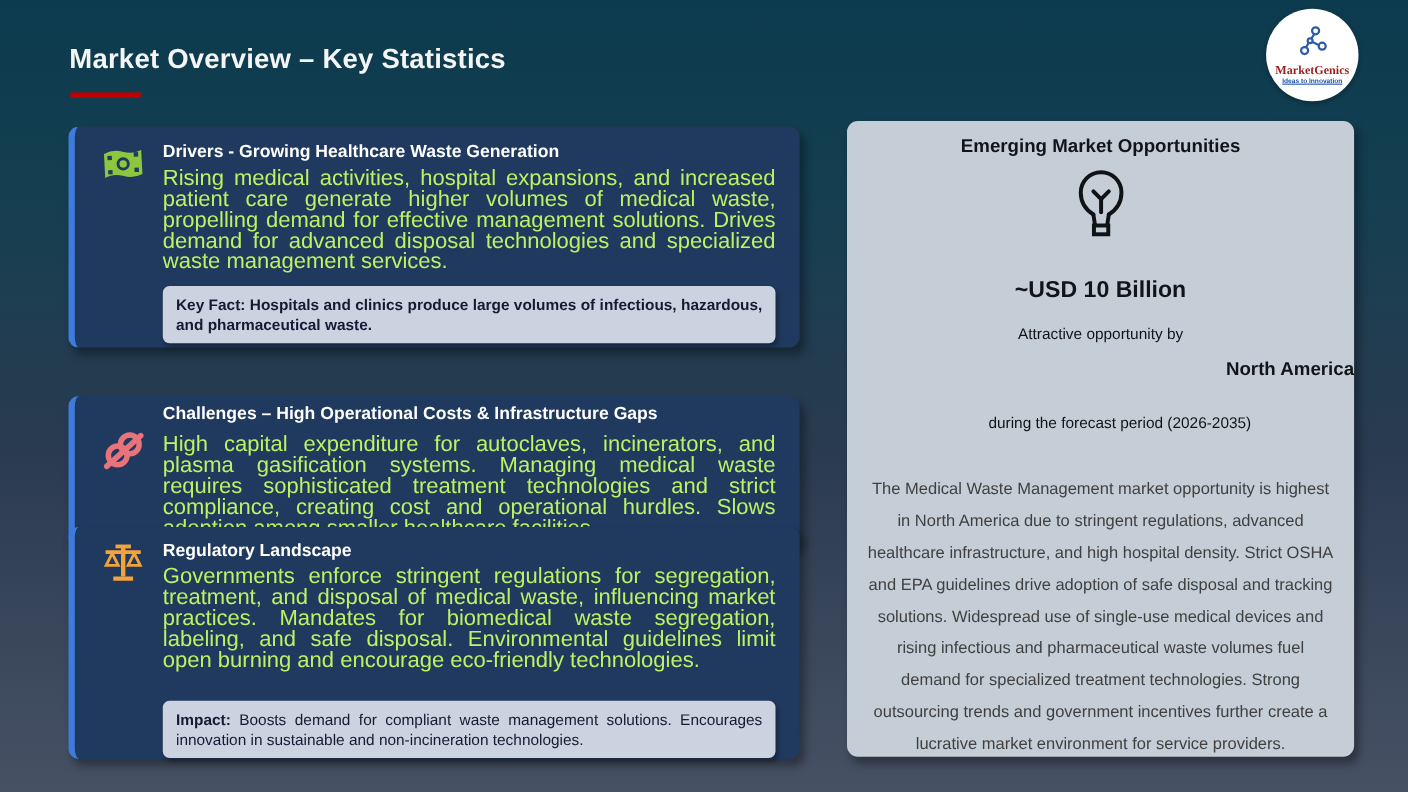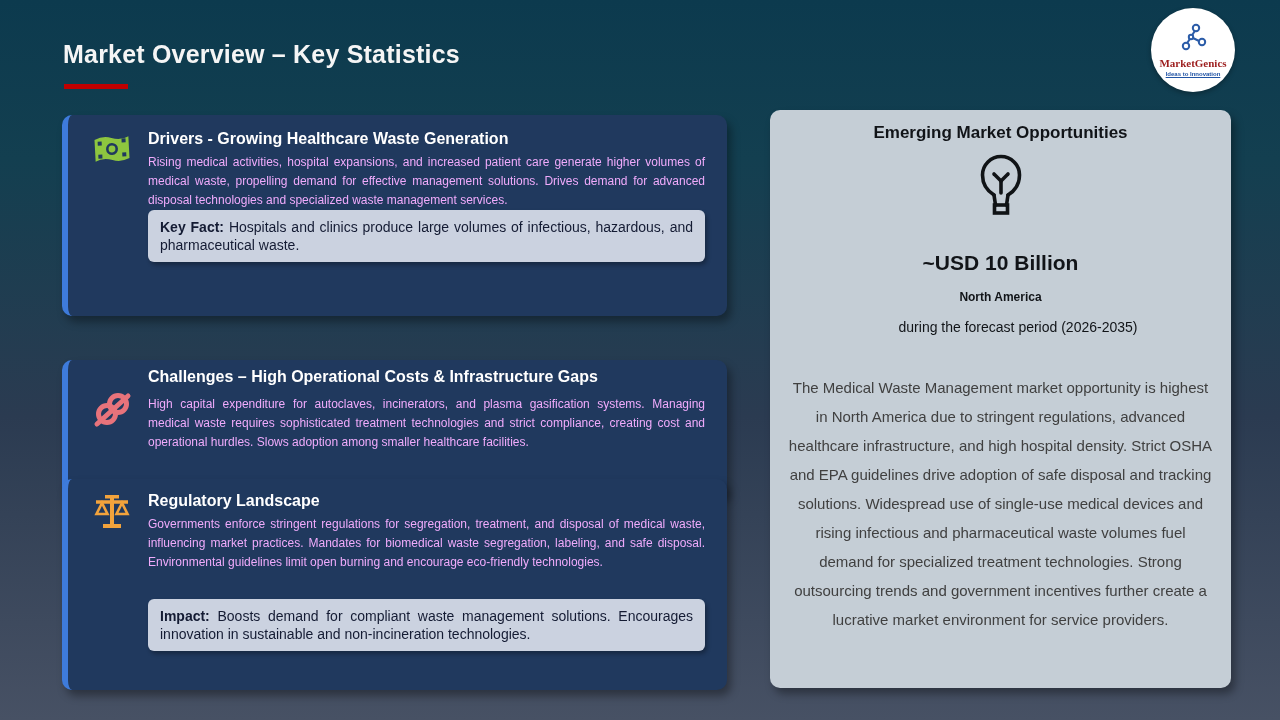--- a/index.html
+++ b/index.html
@@ -47,41 +47,41 @@
   .card-3 { top:479px; height:211px; }
   .card-icon { position:absolute; left:24px; top:18px; width:40px; height:36px; }
   .card-2 .card-icon { top:30px; }
   .card-3 .card-icon { top:14px; }
   .card-content { position:absolute; left:80px; right:22px; top:15px; }
   .card-2 .card-content { top:8px; }
   .card-3 .card-content { top:13px; }
   .card-title { font-size:16px; font-weight:bold; margin-bottom:5px; }
   .card-2 .card-title { margin-bottom:9px; }
   .card-body {
-    font-size:12px; line-height:19px; text-align:justify; color:#f0abfc;
+    font-size:20px; line-height:19px; text-align:justify; color:#bef264;
   }
   .callout {
     background:#cbd2e0; color:#141b33; border-radius:6px;
     padding:8px 12px; font-size:14px; line-height:18px; text-align:justify;
     box-shadow:2px 3px 4px rgba(0,0,0,.3);
   }
-  .card-1 .callout { margin-top:0; }
+  .card-1 .callout { margin-top:12px;font-weight:bold; }
   .card-3 .callout { margin-top:27px; }
   
   .panel {
     position:absolute; left:770px; top:110px; width:461px; height:578px;
     background:#c5ced6; border-radius:10px; text-align:center; color:#111418;
     box-shadow:4px 6px 8px rgba(0,0,0,.35);
   }
   .panel-title { font-size:17px; font-weight:bold; margin-top:13px; }
   .panel-bulb { margin-top:10px; }
   .panel-value { font-size:21px; font-weight:bold; margin-top:28px; }
   .panel-subtitle { font-size:14px; margin-top:19px; }
-  .panel-region { font-size:12px; font-weight:bold; margin-top:15px; }
-  .panel-period { font-size:14px; margin-top:15px;padding-left:35px; }
+  .panel-region { font-size:17px; font-weight:bold; margin-top:15px;text-align:right; }
+  .panel-period { font-size:14px; margin-top:30px;padding-left:35px; }
   .panel-desc {
     font-size:15px; line-height:29px; margin:38px 18px 0 18px; color:#404040;
   }
 </style>
 </head>
 <body>
 
 <div class="slide">
 
   <h1 class="page-title">Market Overview – Key Statistics</h1>
@@ -177,18 +177,19 @@
           <line x1="21" y1="42" x2="22.5" y2="52"></line>
           <line x1="35" y1="42" x2="33.5" y2="52"></line>
           <rect x="21.5" y="52" width="13" height="8"></rect>
           <line x1="28" y1="40" x2="28" y2="28"></line>
           <line x1="28" y1="28" x2="21" y2="21"></line>
           <line x1="28" y1="28" x2="35" y2="21"></line>
         </g>
       </svg>
     </div>
     <div class="panel-value">~USD 10 Billion</div>
+    <div class="panel-subtitle">Attractive opportunity by</div>
     <div class="panel-region">North America</div>
     <div class="panel-period">during the forecast period (2026-2035)</div>
     <p class="panel-desc">The Medical Waste Management market opportunity is highest in North America due to stringent regulations, advanced healthcare infrastructure, and high hospital density. Strict OSHA and EPA guidelines drive adoption of safe disposal and tracking solutions. Widespread use of single-use medical devices and rising infectious and pharmaceutical waste volumes fuel demand for specialized treatment technologies. Strong outsourcing trends and government incentives further create a lucrative market environment for service providers.</p>
   </aside>
 
 </div>
 
 </body></html>

